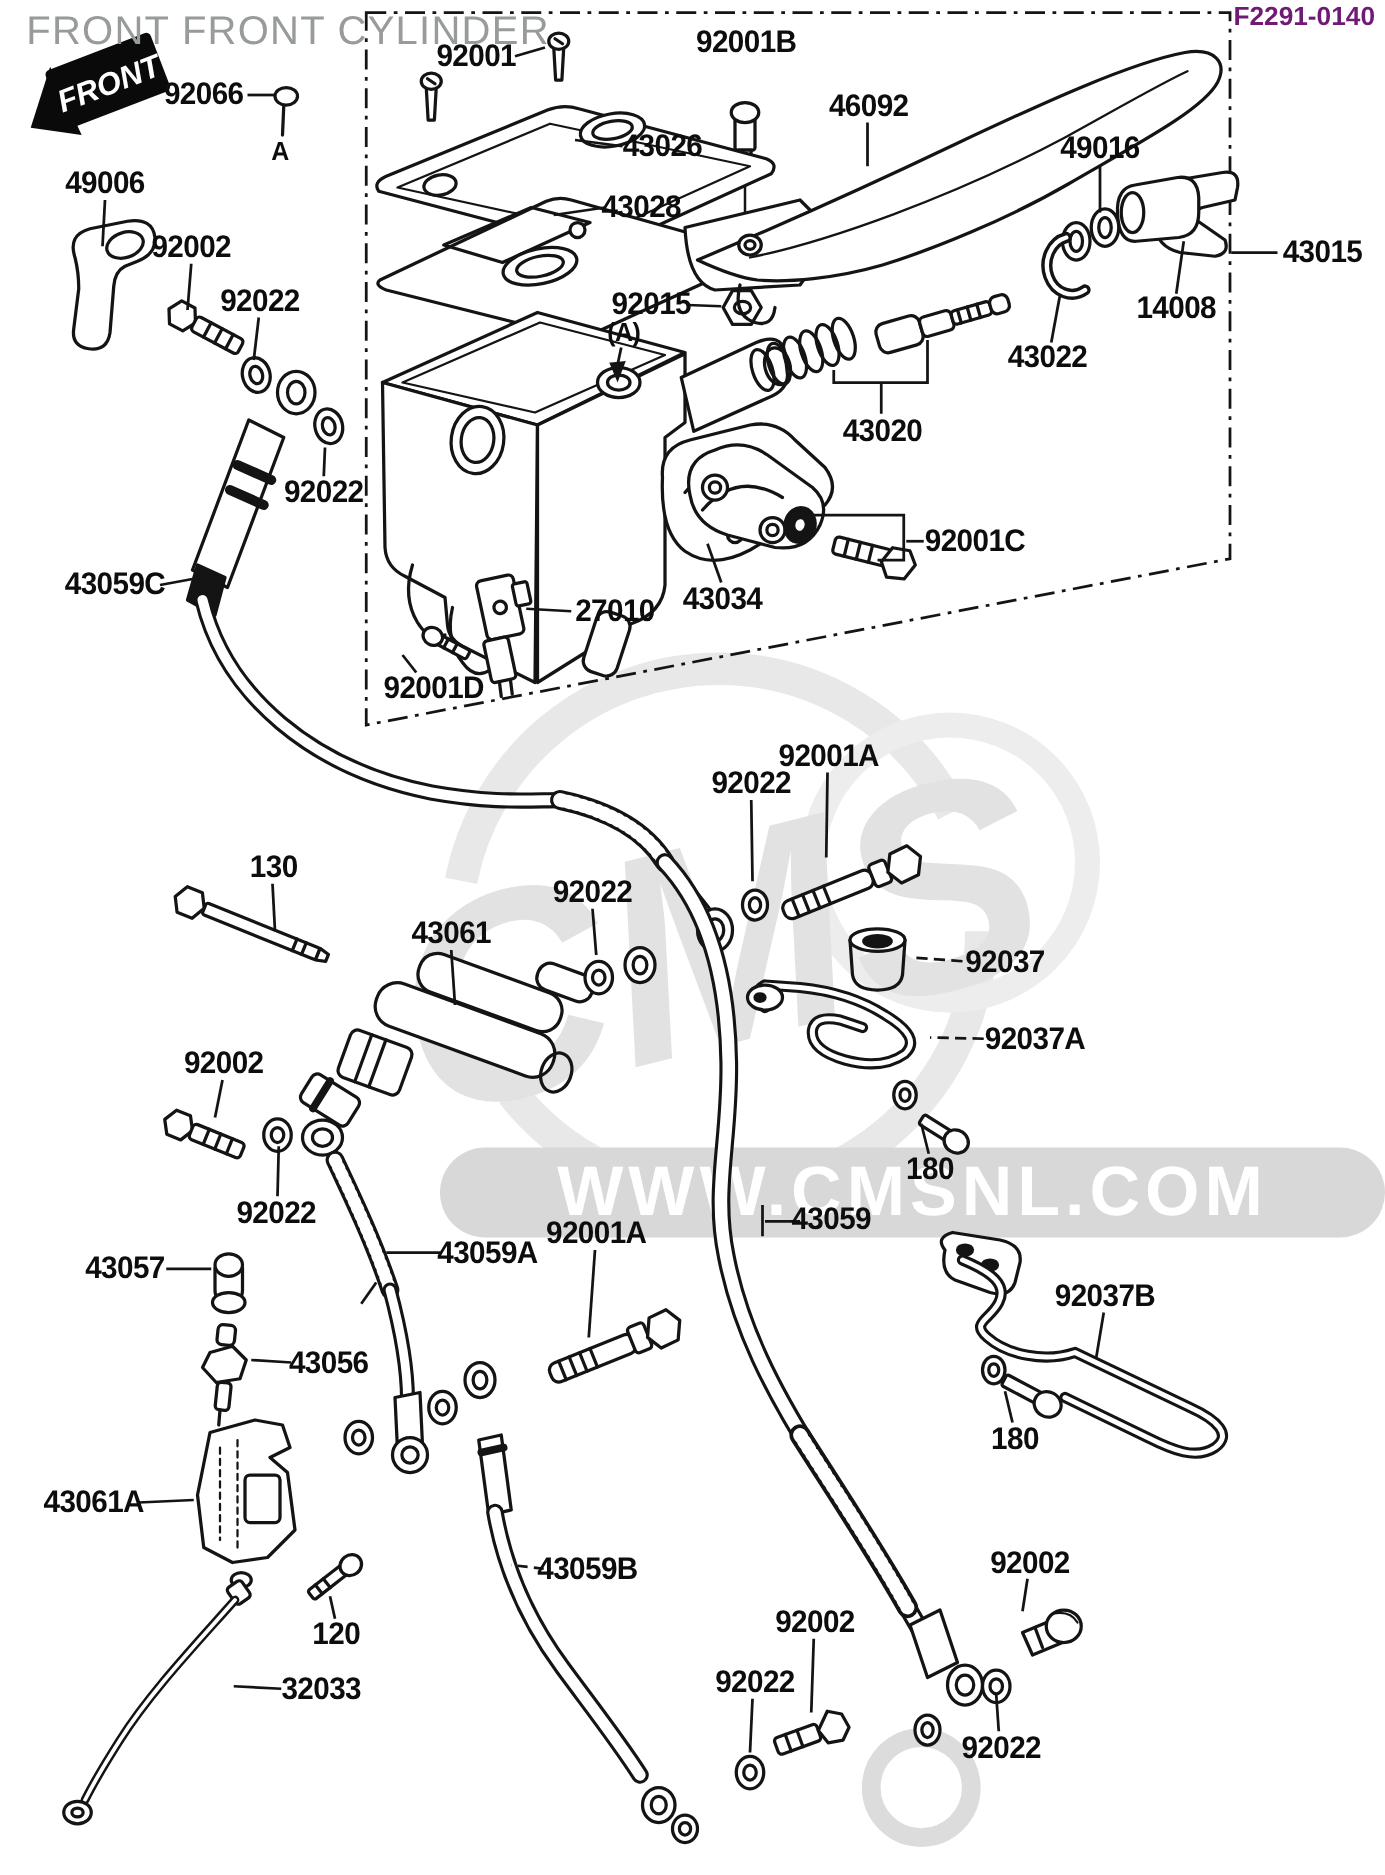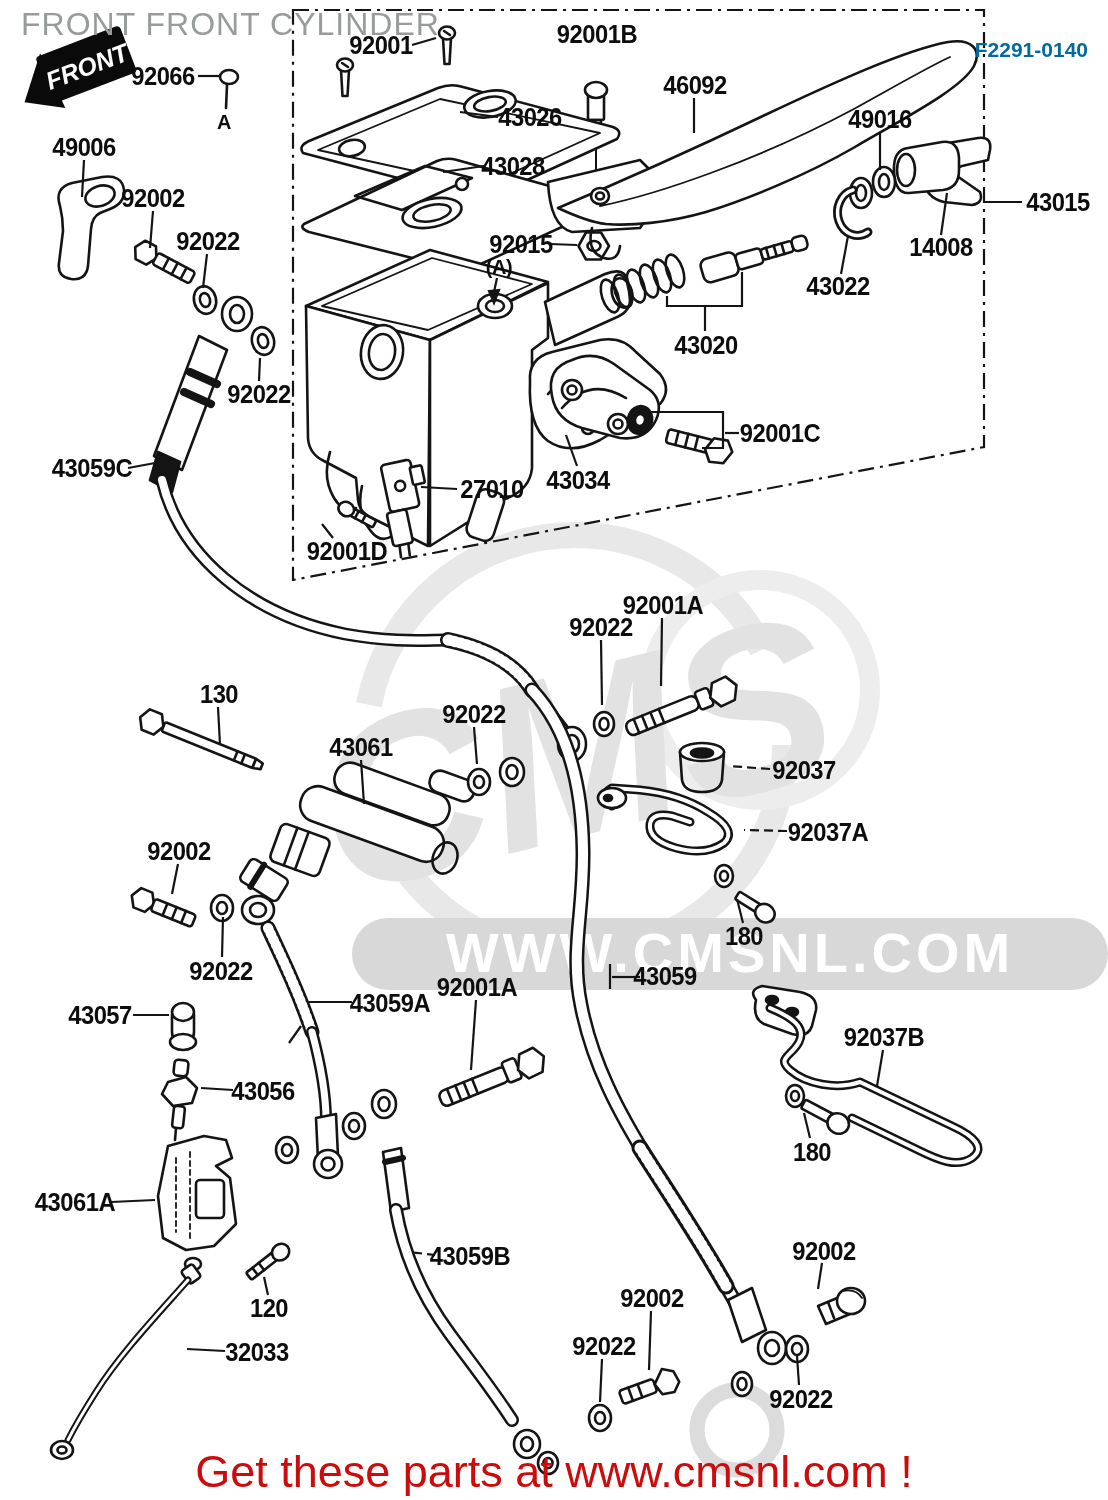--- a/index.html
+++ b/index.html
@@ -1,22 +1,22 @@
 <!DOCTYPE html>
 <html><head>
 <meta charset="utf-8">
 <style>
   html,body{margin:0;padding:0;background:#fff;}
   .stage{position:relative;width:1108px;height:1500px;background:#ffffff;overflow:hidden;
          font-family:"Liberation Sans",sans-serif;}
   .stage svg{position:absolute;left:0;top:0;}
   .page-title{position:absolute;left:21px;top:6px;font-size:32px;letter-spacing:1px;
               color:#979c9a;white-space:nowrap;}
-  .diagram-code{position:absolute;right:20px;top:2px;font-size:21px;font-weight:bold;
-                color:#0369a1;white-space:nowrap;margin-top:36px;}
+  .diagram-code{position:absolute;right:8px;top:2px;font-size:21px;font-weight:bold;
+                color:#701a75;white-space:nowrap;}
   .part-label{position:absolute;transform:translate(-50%,-50%) scaleX(.95);
               font-size:25px;font-weight:bold;color:#0d0d0d;letter-spacing:-0.5px;
               white-space:nowrap;cursor:pointer;}
   .part-label.ref{font-size:21px;cursor:default;}
   .footer-text{position:absolute;left:50%;top:1446px;transform:translateX(-50%);
                font-size:45px;color:#cc0c0c;white-space:nowrap;}
 </style>
 </head>
 <body>
 
@@ -524,15 +524,14 @@
       <div class="part-label" style="left: 75px; top: 1202px;">43061A</div>
       <div class="part-label" style="left: 470px; top: 1256px;">43059B</div>
       <div class="part-label" style="left: 824px; top: 1251px;">92002</div>
       <div class="part-label" style="left: 269px; top: 1308px;">120</div>
       <div class="part-label" style="left: 257px; top: 1352px;">32033</div>
       <div class="part-label" style="left: 652px; top: 1298px;">92002</div>
       <div class="part-label" style="left: 604px; top: 1346px;">92022</div>
       <div class="part-label" style="left: 801px; top: 1399px;">92022</div>
     </div>
 
-<div class="footer-text">Get these parts at www.cmsnl.com !</div>
 
 </div>
 
 </body></html>

